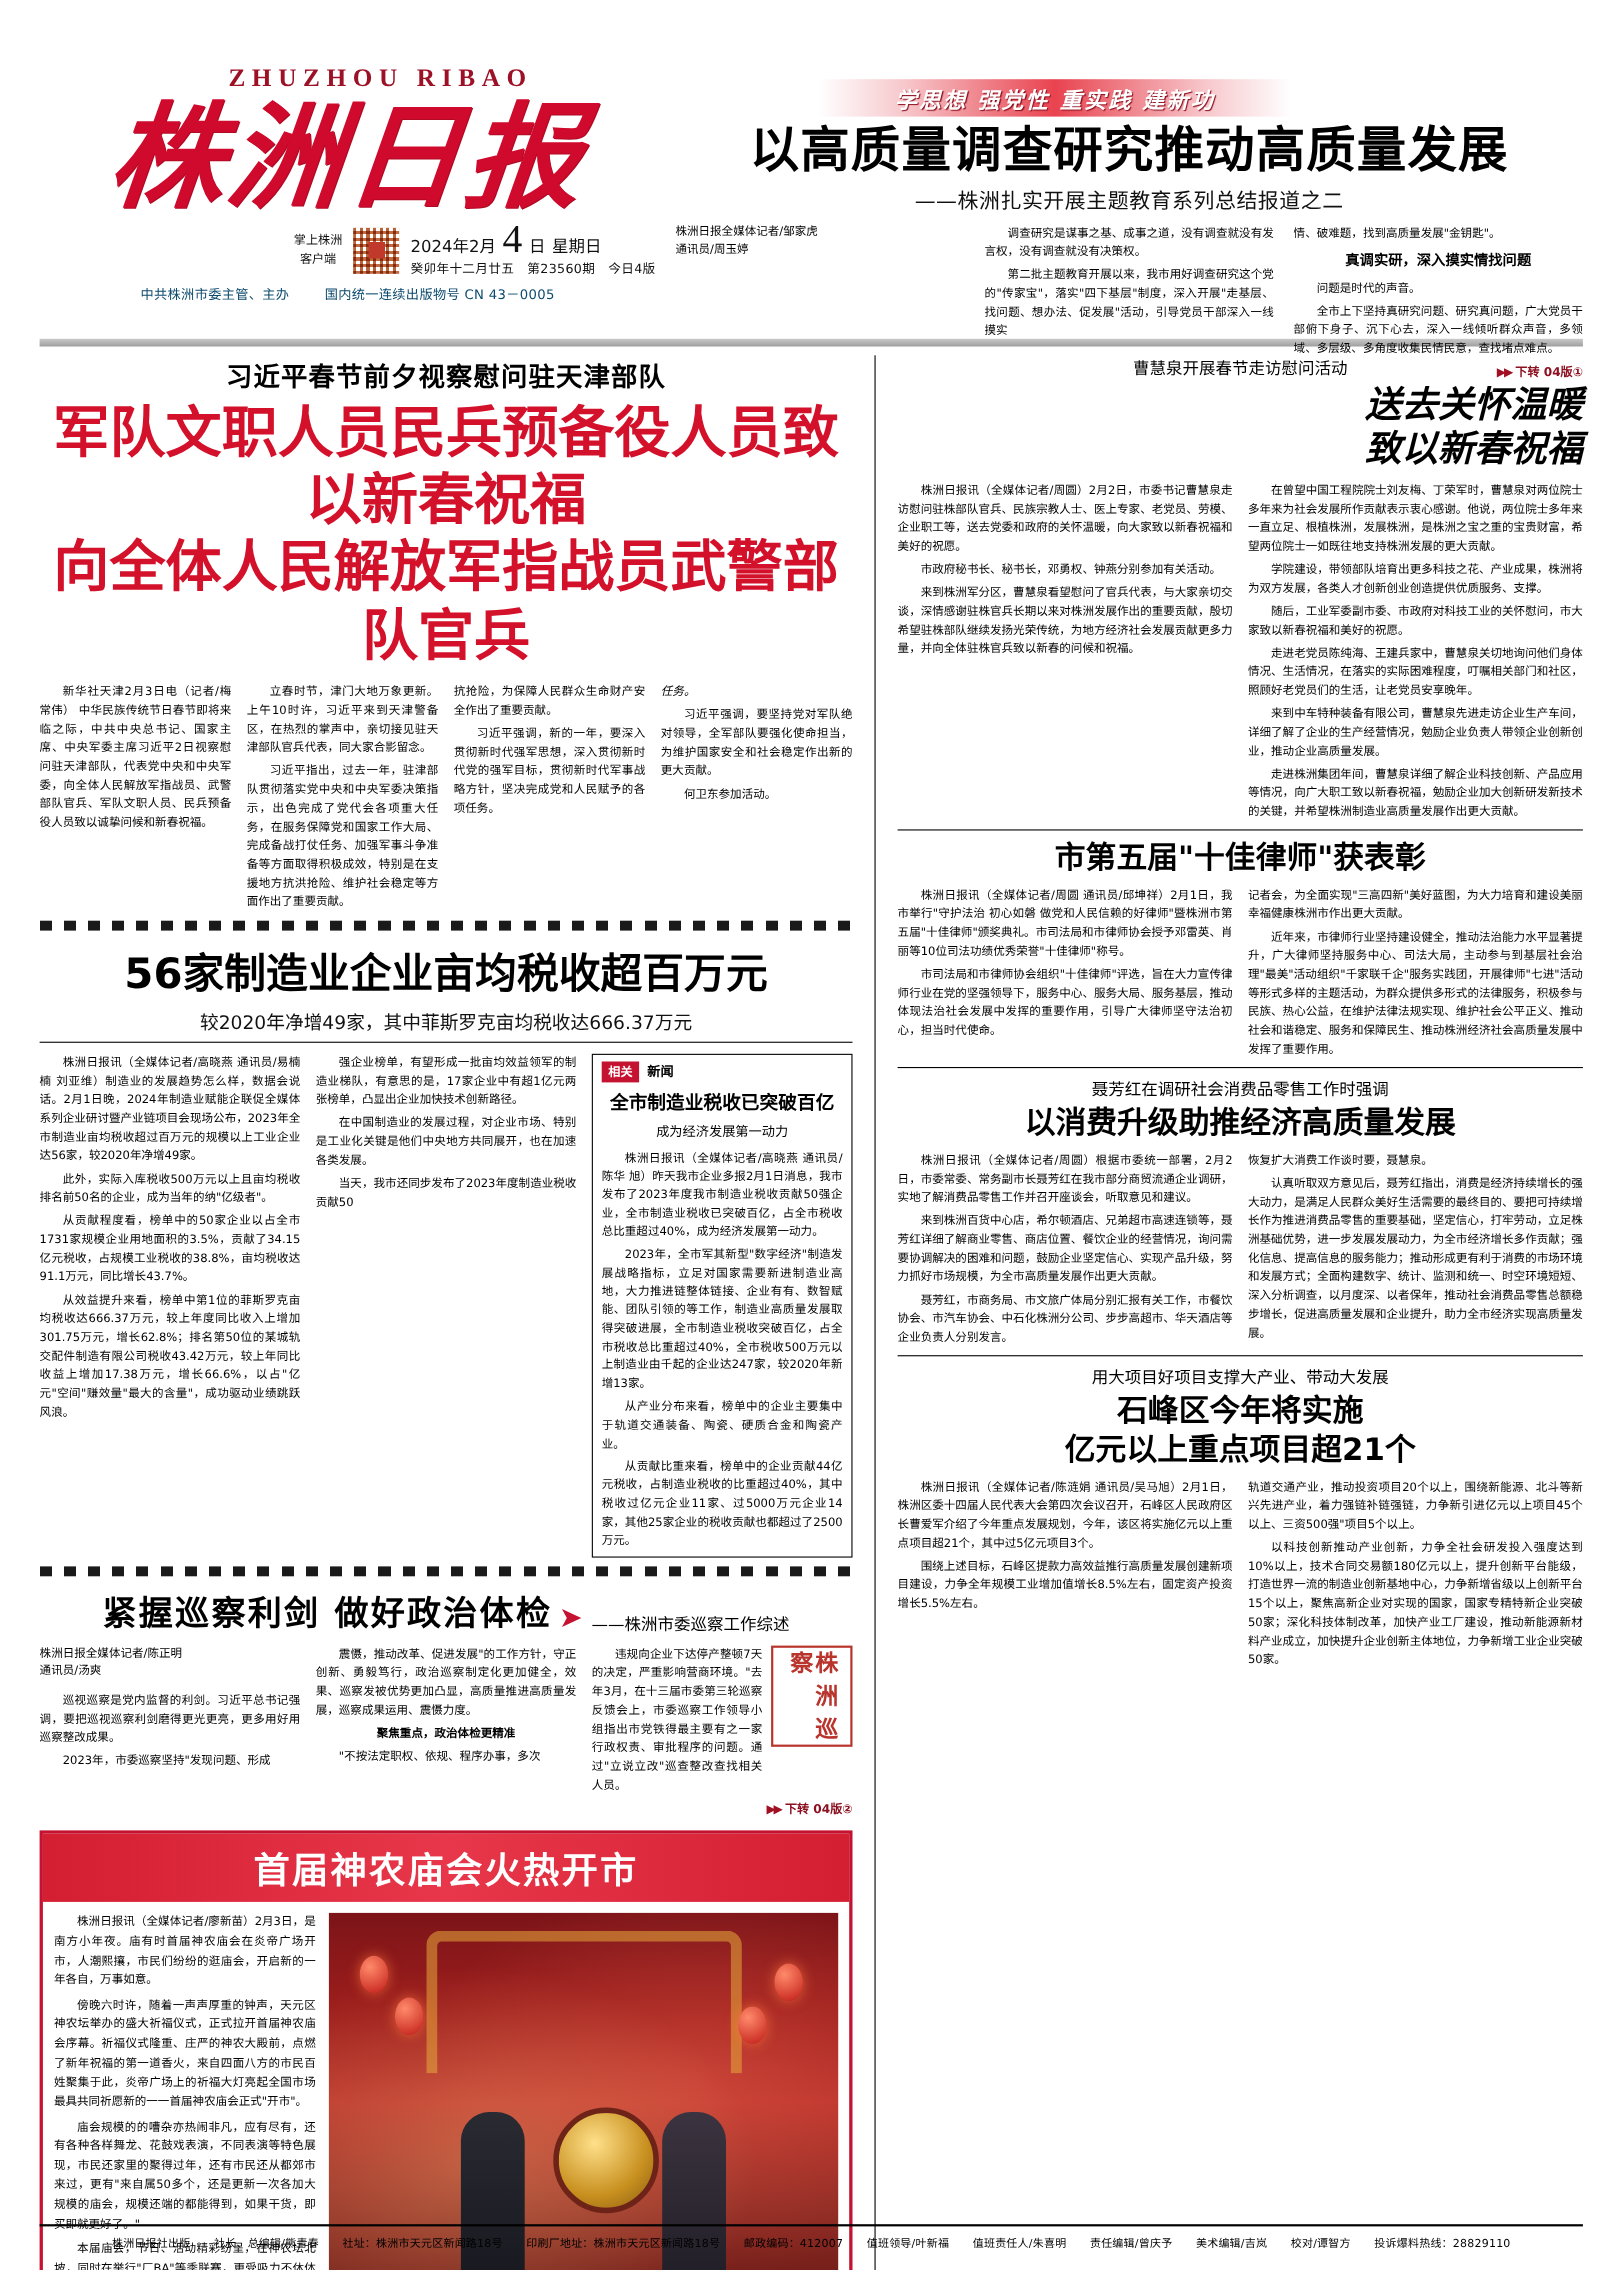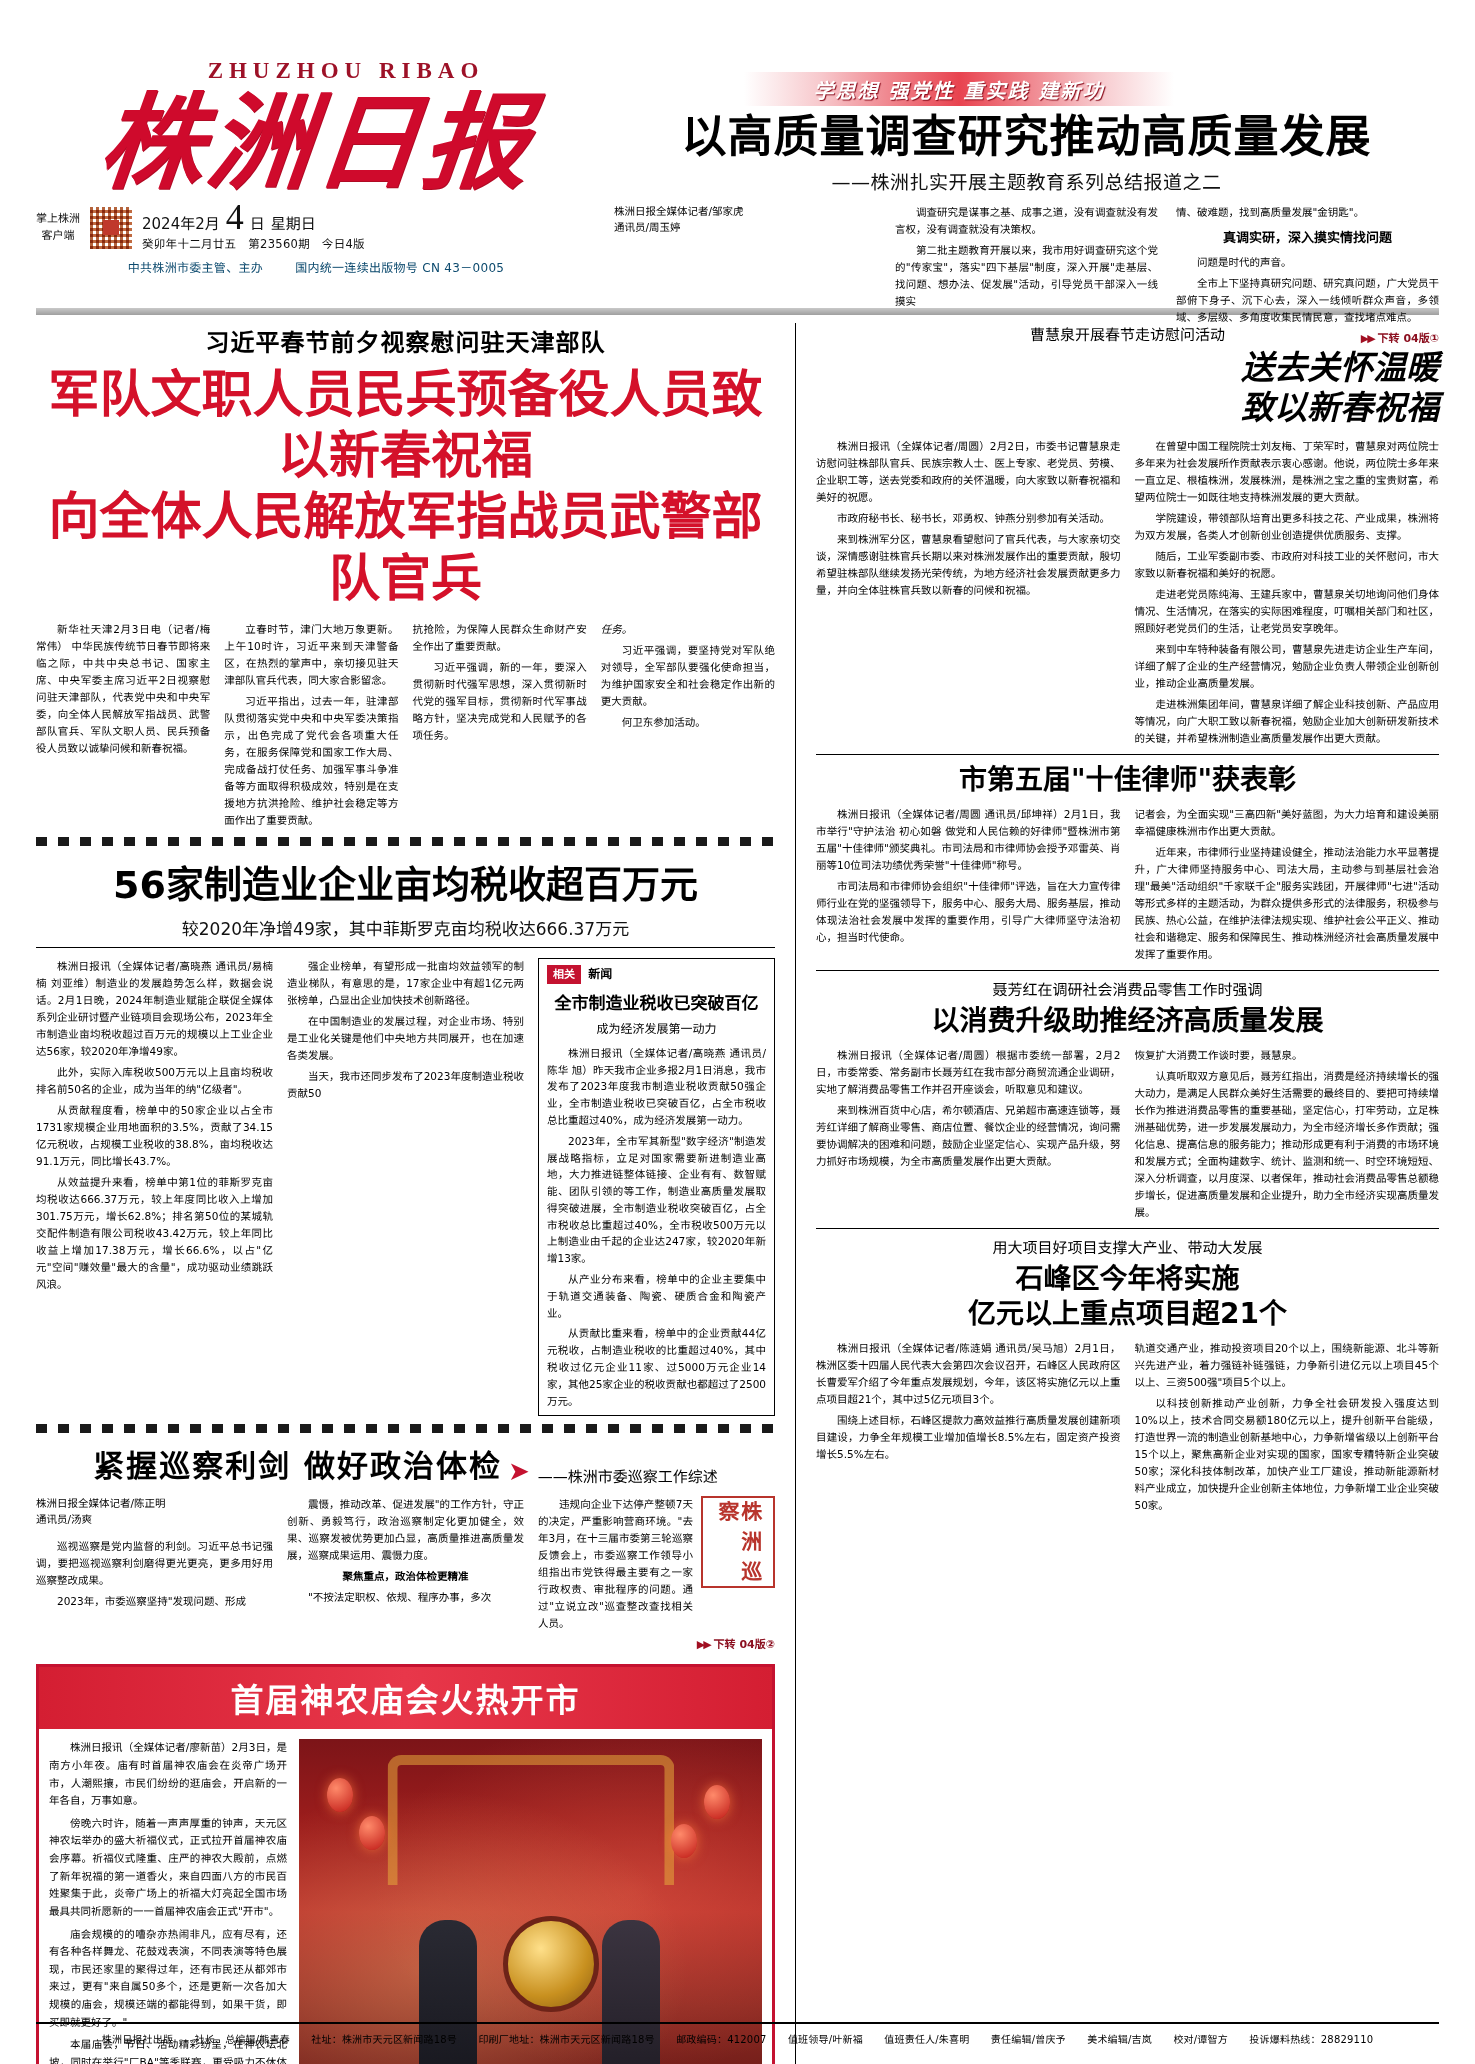--- a/index.html
+++ b/index.html
@@ -44,21 +44,21 @@
     letter-spacing: 4px;
     line-height: 1.05;
     font-style: italic;
     transform: skewX(-6deg);
     text-shadow: 1px 1px 0 #b00a24;
   }
   .mh-info {
     margin-top: 6px;
     display: flex;
     align-items: center;
-    justify-content: flex-start;
+    justify-content: flex-end;
     gap: 8px;
     font-size: 11px;
     color: #1a1a1a;
   }
   .app-label { text-align: center; line-height: 1.5; font-size: 11px; color: #111; }
   .qr {
     width: 46px; height: 46px;
     background:
       repeating-linear-gradient(90deg, #b5643c 0 3px, #fff 3px 6px),
       repeating-linear-gradient(0deg, #c06a40 0 3px, #fff 3px 6px);
@@ -508,20 +508,21 @@
 
       <div class="rule-thin"></div>
 
       <div>
         <div class="r-kicker">聂芳红在调研社会消费品零售工作时强调</div>
         <div class="r-head-mid">以消费升级助推经济高质量发展</div>
         <div class="r-cols-2">
           <div class="col">
             <p style="margin:0 0 4px; text-indent:2em;">株洲日报讯（全媒体记者/周圆）根据市委统一部署，2月2日，市委常委、常务副市长聂芳红在我市部分商贸流通企业调研，实地了解消费品零售工作并召开座谈会，听取意见和建议。</p>
             <p style="margin:0 0 4px; text-indent:2em;">来到株洲百货中心店，希尔顿酒店、兄弟超市高速连锁等，聂芳红详细了解商业零售、商店位置、餐饮企业的经营情况，询问需要协调解决的困难和问题，鼓励企业坚定信心、实现产品升级，努力抓好市场规模，为全市高质量发展作出更大贡献。</p>
+            <p style="margin:0; text-indent:2em;">聂芳红，市商务局、市文旅广体局分别汇报有关工作，市餐饮协会、市汽车协会、中石化株洲分公司、步步高超市、华天酒店等企业负责人分别发言。</p>
           </div>
           <div class="col">
             <p style="margin:0 0 4px;">恢复扩大消费工作谈时要，聂慧泉。</p>
             <p style="margin:0; text-indent:2em;">认真听取双方意见后，聂芳红指出，消费是经济持续增长的强大动力，是满足人民群众美好生活需要的最终目的、要把可持续增长作为推进消费品零售的重要基础，坚定信心，打牢劳动，立足株洲基础优势，进一步发展发展动力，为全市经济增长多作贡献；强化信息、提高信息的服务能力；推动形成更有利于消费的市场环境和发展方式；全面构建数字、统计、监测和统一、时空环境短短、深入分析调查，以月度深、以者保年，推动社会消费品零售总额稳步增长，促进高质量发展和企业提升，助力全市经济实现高质量发展。</p>
           </div>
         </div>
       </div>
 
       <div class="rule-thin"></div>
 

